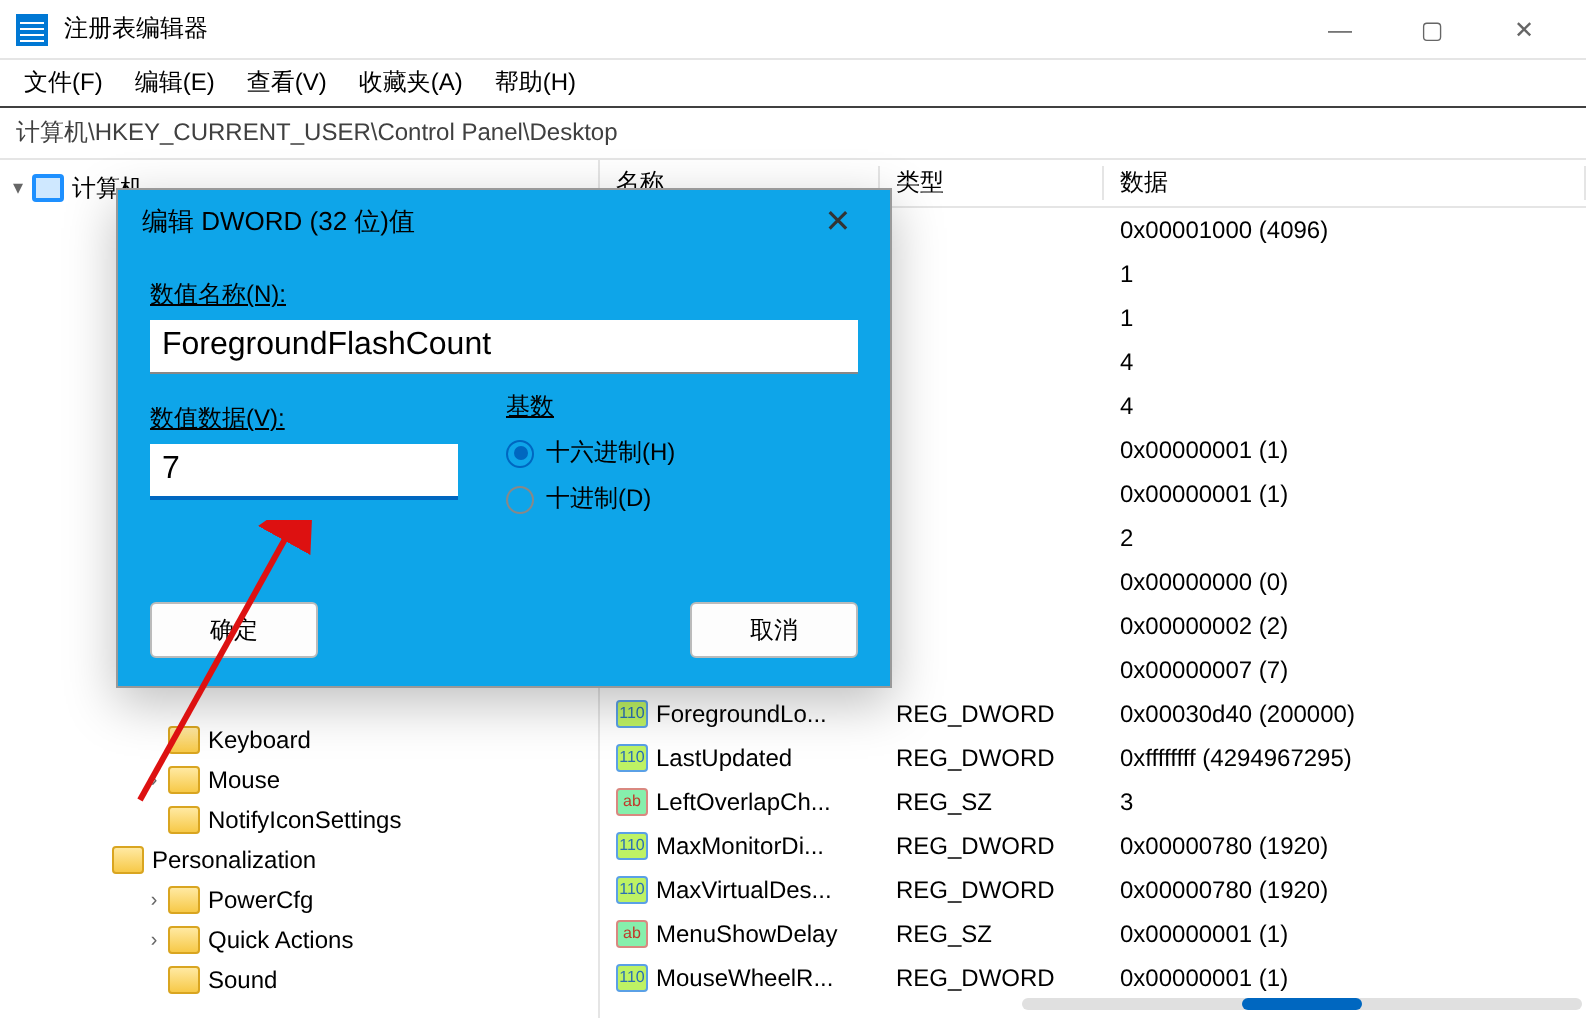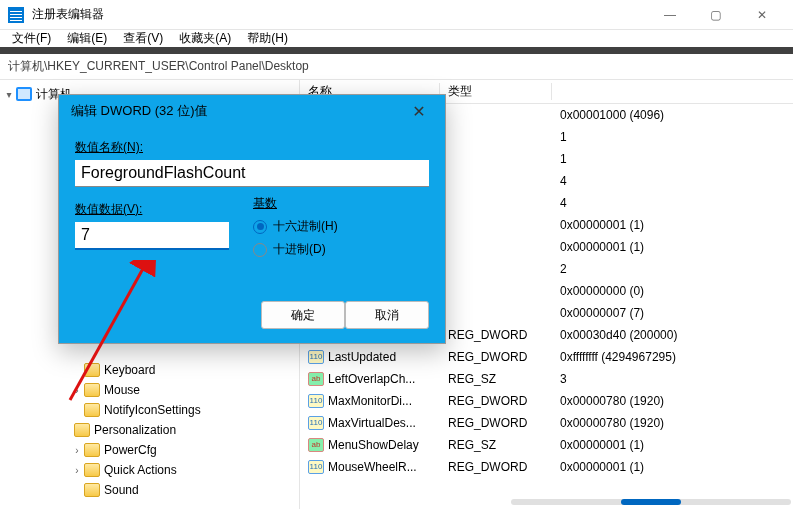--- a/index.html
+++ b/index.html
@@ -7,21 +7,21 @@
 
 
 .titlebar { height: 30px; display: flex; align-items: center; padding: 0 8px; border-bottom: 1px solid #e5e5e5; }
 .titlebar .app-icon { width: 16px; height: 16px; background: #0078d4; margin-right: 8px; position: relative; }
 .titlebar .app-icon::before { content: ""; position: absolute; inset: 2px; background: repeating-linear-gradient(0deg,#fff 0 1px,#0078d4 1px 3px); }
 .titlebar .title { flex: 1; }
 .titlebar .winbtns { display: flex; gap: 0; }
 .titlebar .winbtn { width: 46px; height: 30px; display: flex; align-items: center; justify-content: center; color: #666; }
 
 
-.menubar { height: 24px; display: flex; align-items: center; padding: 0 6px; gap: 4px; border-bottom: 7px solid #404040; }
+.menubar { height: 24px; display: flex; align-items: center; padding: 0 6px; gap: 4px; border-bottom: 1px solid #404040; }
 .menubar .menuitem { padding: 2px 6px; }
 
 
 .addressbar { height: 26px; display: flex; align-items: center; padding: 0 8px; border-bottom: 1px solid #e5e5e5; }
 .addressbar .path { color: #404040; }
 
 
 .main { display: flex; height: calc(509px - 30px - 24px - 26px); }
 
 
@@ -41,41 +41,41 @@
 .list-header .hcell { padding: 0 8px; border-right: 1px solid #e5e5e5; }
 .hcell.name { width: 140px; }
 .hcell.type { width: 112px; }
 .hcell.data { flex: 1; }
 .list { flex:1; overflow: auto; }
 .list-row { display: flex; align-items: center; height: 22px; }
 .list-row .cell { padding: 0 8px; overflow: hidden; text-overflow: ellipsis; white-space: nowrap; }
 .list-row .cell.name { width: 140px; display:flex; align-items:center; gap:4px; }
 .list-row .cell.type { width: 112px; }
 .list-row .cell.data { flex: 1; }
-.vicon { width: 16px; height: 14px; border: 1px solid #5aa0e6; border-radius: 2px; background: #fef9c3; font-size: 8px; line-height: 12px; text-align: center; color: #2a6fb5; }
+.vicon { width: 16px; height: 14px; border: 1px solid #5aa0e6; border-radius: 2px; background: #bef264; font-size: 8px; line-height: 12px; text-align: center; color: #2a6fb5; }
 .vicon.sz { color: #c0392b; border-color:#d98880; background:#86efac;text-align:center; }
 
 
 .overlay-dialog { position: absolute; left: 58px; top: 94px; width: 388px; height: 250px; background: #0ea5e9; border: 1px solid #999; box-shadow: 0 8px 24px rgba(0,0,0,.25); display:flex; flex-direction:column; }
 .dlg-title { height: 32px; display:flex; align-items:center; padding: 0 12px; }
 .dlg-title .t { flex:1; font-size: 13px; }
 .dlg-title .x { width: 28px; text-align:center; font-size: 16px; color:#333; }
 .dlg-body { padding: 6px 16px; flex:1; }
 .dlg-label { margin: 6px 0 4px; text-decoration: underline; }
 .dlg-input { width: 100%; padding: 4px 6px; border: none; border-bottom: 1px solid #888; font-size: 16px; background:#fff; }
 .dlg-input.focus { border-bottom: 2px solid #0067c0; }
 .dlg-row { display:flex; gap: 24px; margin-top: 8px; }
 .dlg-row .left { width: 154px; }
 .dlg-row .right { flex:1; }
 .fieldset-title { margin-bottom: 6px; text-decoration: underline; }
 .radio { display:flex; align-items:center; gap:6px; margin: 6px 0; }
 .radio .dot { width:14px; height:14px; border-radius:50%; border:1.5px solid #0067c0; display:flex; align-items:center; justify-content:center; }
 .radio .dot.filled::after { content:""; width:7px; height:7px; border-radius:50%; background:#0067c0; }
 .radio.off .dot { border-color:#888; }
-.dlg-buttons { display:flex; justify-content:flex-end; padding: 10px 16px 14px; }
+.dlg-buttons { display:flex; justify-content:space-between; gap: 12px; padding: 10px 16px 14px; }
 .dlg-btn { min-width: 84px; height: 28px; border:1px solid #bbb; background:#fdfdfd; border-radius:3px; display:flex; align-items:center; justify-content:center; }
 
 
 .arrow { position:absolute; left:60px; top:260px; width:170px; height:150px; pointer-events:none; }
 .arrow svg { width:100%; height:100%; }
 
 
 .scroll-stub { position:absolute; right:2px; bottom:4px; width:280px; height:6px; background:#e0e0e0; border-radius:3px; }
 .scroll-stub .thumb { position:absolute; left:110px; width:60px; height:6px; background:#0067c0; border-radius:3px; }
 </style>
@@ -123,21 +123,21 @@
       <div class="tree-row" style="padding-left:70px">
         <span class="chev">›</span>
         <span class="ficon folder"></span>
         <span class="lbl">Mouse</span>
       </div>
       <div class="tree-row" style="padding-left:70px">
         <span class="chev"></span>
         <span class="ficon folder"></span>
         <span class="lbl">NotifyIconSettings</span>
       </div>
-      <div class="tree-row" style="padding-left:60px">
+      <div class="tree-row" style="padding-left:42px">
         <span class="chev"></span>
         <span class="ficon folder"></span>
         <span class="lbl">Personalization</span>
       </div>
       <div class="tree-row" style="padding-left:70px">
         <span class="chev">›</span>
         <span class="ficon folder"></span>
         <span class="lbl">PowerCfg</span>
       </div>
       <div class="tree-row" style="padding-left:70px">
@@ -150,20 +150,21 @@
         <span class="ficon folder"></span>
         <span class="lbl">Sound</span>
       </div>
     </div>
   </div>
 
   <div class="list-panel">
     <div class="list-header">
       <div class="hcell name">名称</div>
       <div class="hcell type">类型</div>
+      <div class="hcell data">数据</div>
     </div>
     <div class="list" id="list-body">
         <div class="list-row">
           <div class="cell name" style="justify-content: flex-end;">
             <span>_DWORD</span>
           </div>
           <div class="cell type"></div>
           <div class="cell data">0x00001000 (4096)</div>
         </div>
         <div class="list-row">
@@ -214,20 +215,27 @@
           </div>
           <div class="cell type"></div>
           <div class="cell data">2</div>
         </div>
         <div class="list-row">
           <div class="cell name" style="justify-content: flex-end;">
             <span>_DWORD</span>
           </div>
           <div class="cell type"></div>
           <div class="cell data">0x00000000 (0)</div>
+        </div>
+        <div class="list-row">
+          <div class="cell name" style="justify-content: flex-end;">
+            <span>_DWORD</span>
+          </div>
+          <div class="cell type"></div>
+          <div class="cell data">0x00000002 (2)</div>
         </div>
         <div class="list-row">
           <div class="cell name" style="justify-content: flex-end;">
             <span>_DWORD</span>
           </div>
           <div class="cell type"></div>
           <div class="cell data">0x00000007 (7)</div>
         </div>
         <div class="list-row">
           <div class="cell name">

